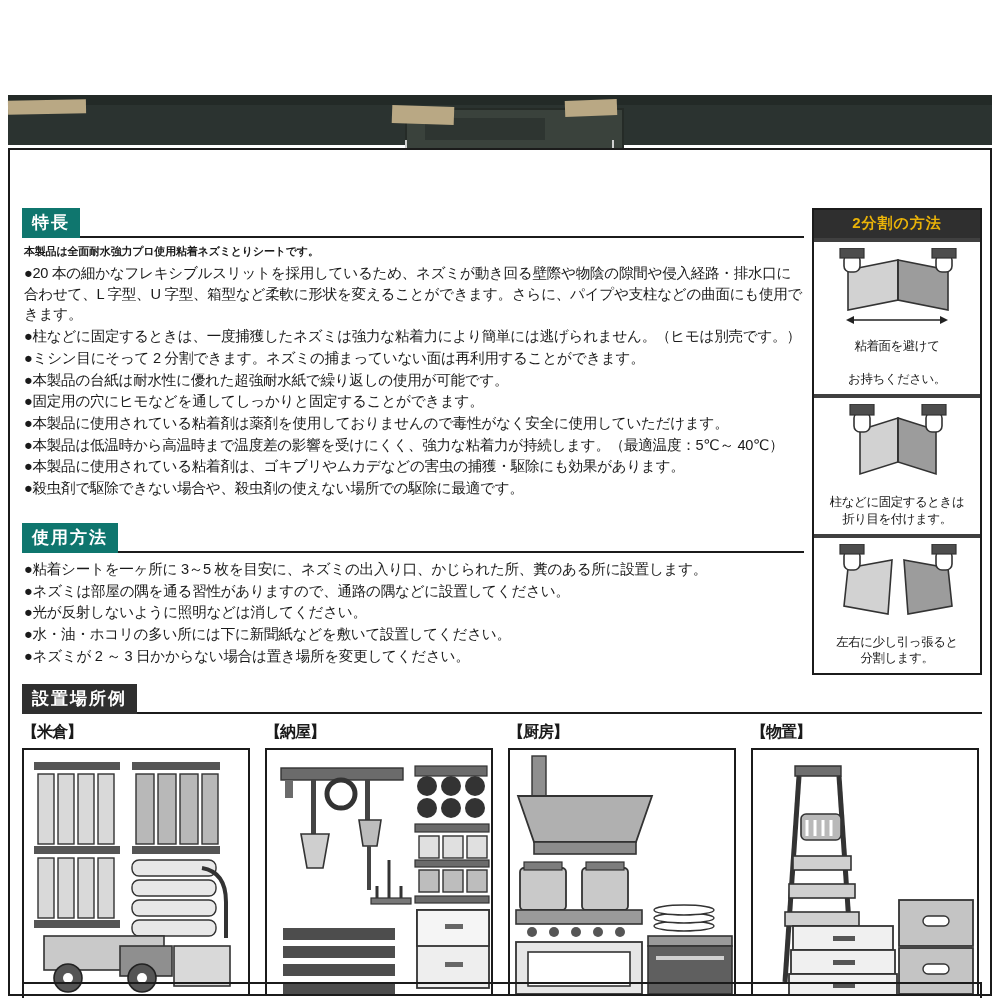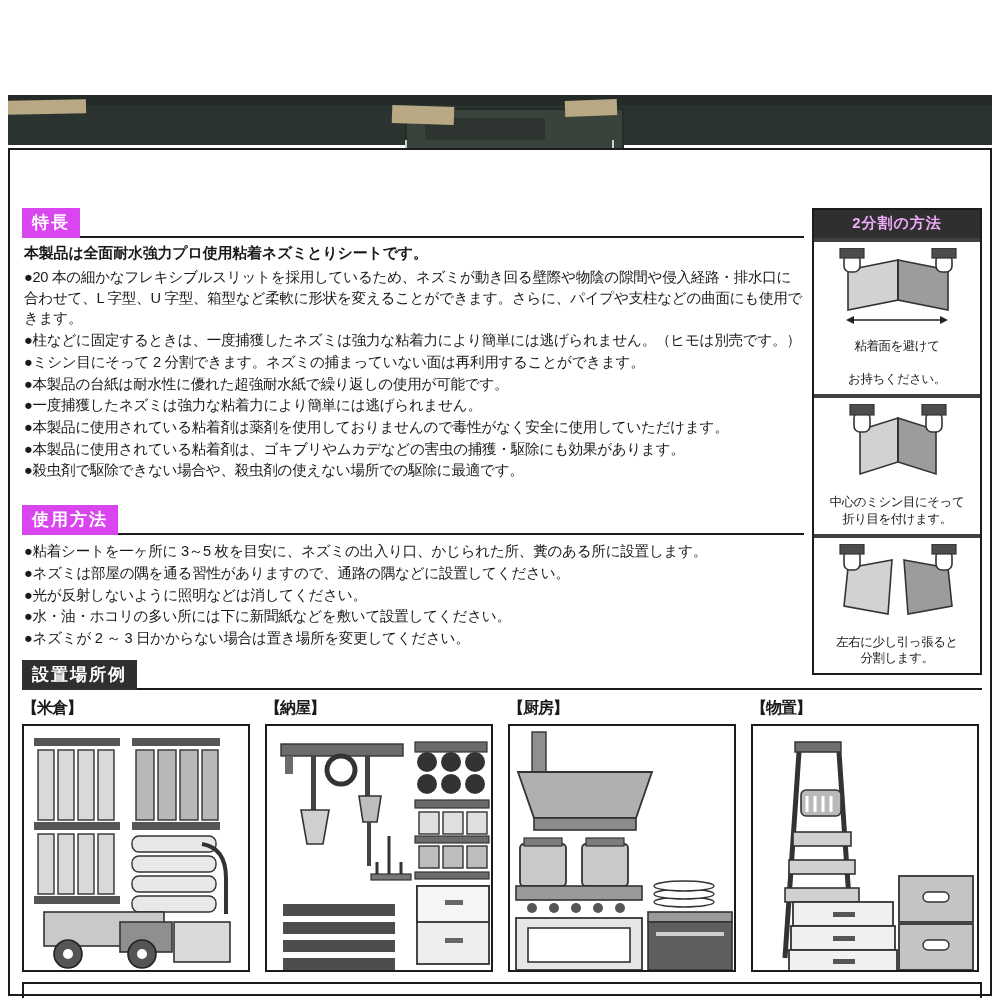--- a/index.html
+++ b/index.html
@@ -50,45 +50,45 @@
   .outer-frame{
     position:absolute;left:8px;top:148px;width:984px;height:848px;
     border:2px solid #1b1b1b;background:#fff;box-sizing:border-box;
   }
 
   
   .left-col{position:absolute;left:22px;top:208px;width:782px;}
   .right-col{position:absolute;left:812px;top:208px;width:170px;}
 
   .sec-title{
-    background:#d946ef;color:#fff;font-weight:bold;font-size:17px;
+    background:#0f766e;color:#fff;font-weight:bold;font-size:17px;
     padding:3px 10px 4px 10px;display:inline-block;letter-spacing:2px;
   }
   .title-row{border-bottom:2px solid #1b1b1b;padding-bottom:0;margin-bottom:6px;}
   .title-row .sec-title{margin-bottom:-2px;}
 
-  .lead{font-weight:bold;font-size:15px;margin:6px 0 4px 2px;letter-spacing:-0.2px;}
+  .lead{font-weight:bold;font-size:11px;margin:6px 0 4px 2px;letter-spacing:-0.2px;}
   ul.bullets{list-style:none;margin:0;padding:0;}
   ul.bullets li{
     font-size:14.6px;line-height:1.42;margin:0 0 1px 2px;
     text-indent:0;letter-spacing:-0.3px;
   }
 
   
   .rp{border:2px solid #1b1b1b;box-sizing:border-box;width:170px;}
   .rp-head{
-    background:#2f2f2f;color:#f0abfc;font-weight:bold;font-size:15px;
+    background:#2f2f2f;color:#eab308;font-weight:bold;font-size:15px;
     text-align:center;padding:4px 0 5px 0;letter-spacing:1px;
   }
   .rp-cell{border-top:4px solid #404040;padding:6px 4px 6px 4px;}
   .rp-cap{font-size:12.5px;line-height:1.35;text-align:center;margin-top:4px;letter-spacing:-0.5px;}
   .rp-art{height:86px;position:relative;}
 
   
-  .places{position:absolute;left:22px;top:660px;width:960px;}
+  .places{position:absolute;left:22px;top:684px;width:960px;}
   .places-head{
     background:#2f2f2f;color:#fff;font-weight:bold;font-size:17px;
     padding:3px 10px 4px 10px;display:inline-block;letter-spacing:2px;
   }
   .places-rule{border-bottom:2px solid #1b1b1b;margin-top:-2px;}
   .place-grid{display:flex;gap:12px;margin-top:8px;}
   .place{width:276px;}
   .place-label{font-size:16px;font-weight:bold;margin-bottom:5px;letter-spacing:-1px;}
   .place-art{
     width:228px;height:248px;border:2px solid #1b1b1b;box-sizing:border-box;
@@ -121,22 +121,23 @@
 
     <div class="title-row">
       <span class="sec-title">特長</span>
     </div>
     <div class="lead">本製品は全面耐水強力プロ使用粘着ネズミとりシートです。</div>
     <ul class="bullets">
       <li>●20 本の細かなフレキシブルスリットを採用しているため、ネズミが動き回る壁際や物陰の隙間や侵入経路・排水口に合わせて、L 字型、U 字型、箱型など柔軟に形状を変えることができます。さらに、パイプや支柱などの曲面にも使用できます。</li>
       <li>●柱などに固定するときは、一度捕獲したネズミは強力な粘着力により簡単には逃げられません。（ヒモは別売です。）</li>
       <li>●ミシン目にそって 2 分割できます。ネズミの捕まっていない面は再利用することができます。</li>
       <li>●本製品の台紙は耐水性に優れた超強耐水紙で繰り返しの使用が可能です。</li>
-      <li>●一度捕獲したネズミは強力な粘着力により簡単には逃げられません。</li>
+      <li>●固定用の穴にヒモなどを通してしっかりと固定することができます。</li>
       <li>●本製品に使用されている粘着剤は薬剤を使用しておりませんので毒性がなく安全に使用していただけます。</li>
+      <li>●本製品は低温時から高温時まで温度差の影響を受けにくく、強力な粘着力が持続します。（最適温度：5℃～ 40℃）</li>
       <li>●本製品に使用されている粘着剤は、ゴキブリやムカデなどの害虫の捕獲・駆除にも効果があります。</li>
       <li>●殺虫剤で駆除できない場合や、殺虫剤の使えない場所での駆除に最適です。</li>
     </ul>
 
     <div class="title-row" style="margin-top:24px;">
       <span class="sec-title">使用方法</span>
     </div>
     <ul class="bullets" style="margin-top:6px;">
       <li>●粘着シートを一ヶ所に 3～5 枚を目安に、ネズミの出入り口、かじられた所、糞のある所に設置します。</li>
       <li>●ネズミは部屋の隅を通る習性がありますので、通路の隅などに設置してください。</li>
@@ -174,21 +175,21 @@
           <svg viewBox="0 0 160 86" width="160" height="86">
             <polygon points="42,26 80,14 80,58 42,70" fill="#d2d2d2" stroke="#333" stroke-width="1.6"></polygon>
             <polygon points="80,14 118,26 118,70 80,58" fill="#9c9c9c" stroke="#333" stroke-width="1.6"></polygon>
             <line x1="80" y1="14" x2="80" y2="58" stroke="#333" stroke-width="1.6"></line>
             <rect x="36" y="8" width="16" height="20" rx="6" fill="#fff" stroke="#333" stroke-width="1.6"></rect>
             <rect x="108" y="8" width="16" height="20" rx="6" fill="#fff" stroke="#333" stroke-width="1.6"></rect>
             <rect x="32" y="0" width="24" height="11" fill="#4d4d4d" stroke="#333" stroke-width="1.2"></rect>
             <rect x="104" y="0" width="24" height="11" fill="#4d4d4d" stroke="#333" stroke-width="1.2"></rect>
           </svg>
         </div>
-        <div class="rp-cap">中心のミシン目にそって</div>
+        <div class="rp-cap">柱などに固定するときは</div>
         <div class="rp-cap" style="margin-top:0">折り目を付けます。</div>
       </div>
 
       <div class="rp-cell">
         <div class="rp-art">
           <svg viewBox="0 0 160 86" width="160" height="86">
             <polygon points="30,24 74,16 70,70 26,62" fill="#d2d2d2" stroke="#333" stroke-width="1.6"></polygon>
             <polygon points="86,16 130,24 134,62 90,70" fill="#9c9c9c" stroke="#333" stroke-width="1.6"></polygon>
             <rect x="26" y="6" width="16" height="20" rx="6" fill="#fff" stroke="#333" stroke-width="1.6"></rect>
             <rect x="118" y="6" width="16" height="20" rx="6" fill="#fff" stroke="#333" stroke-width="1.6"></rect>

